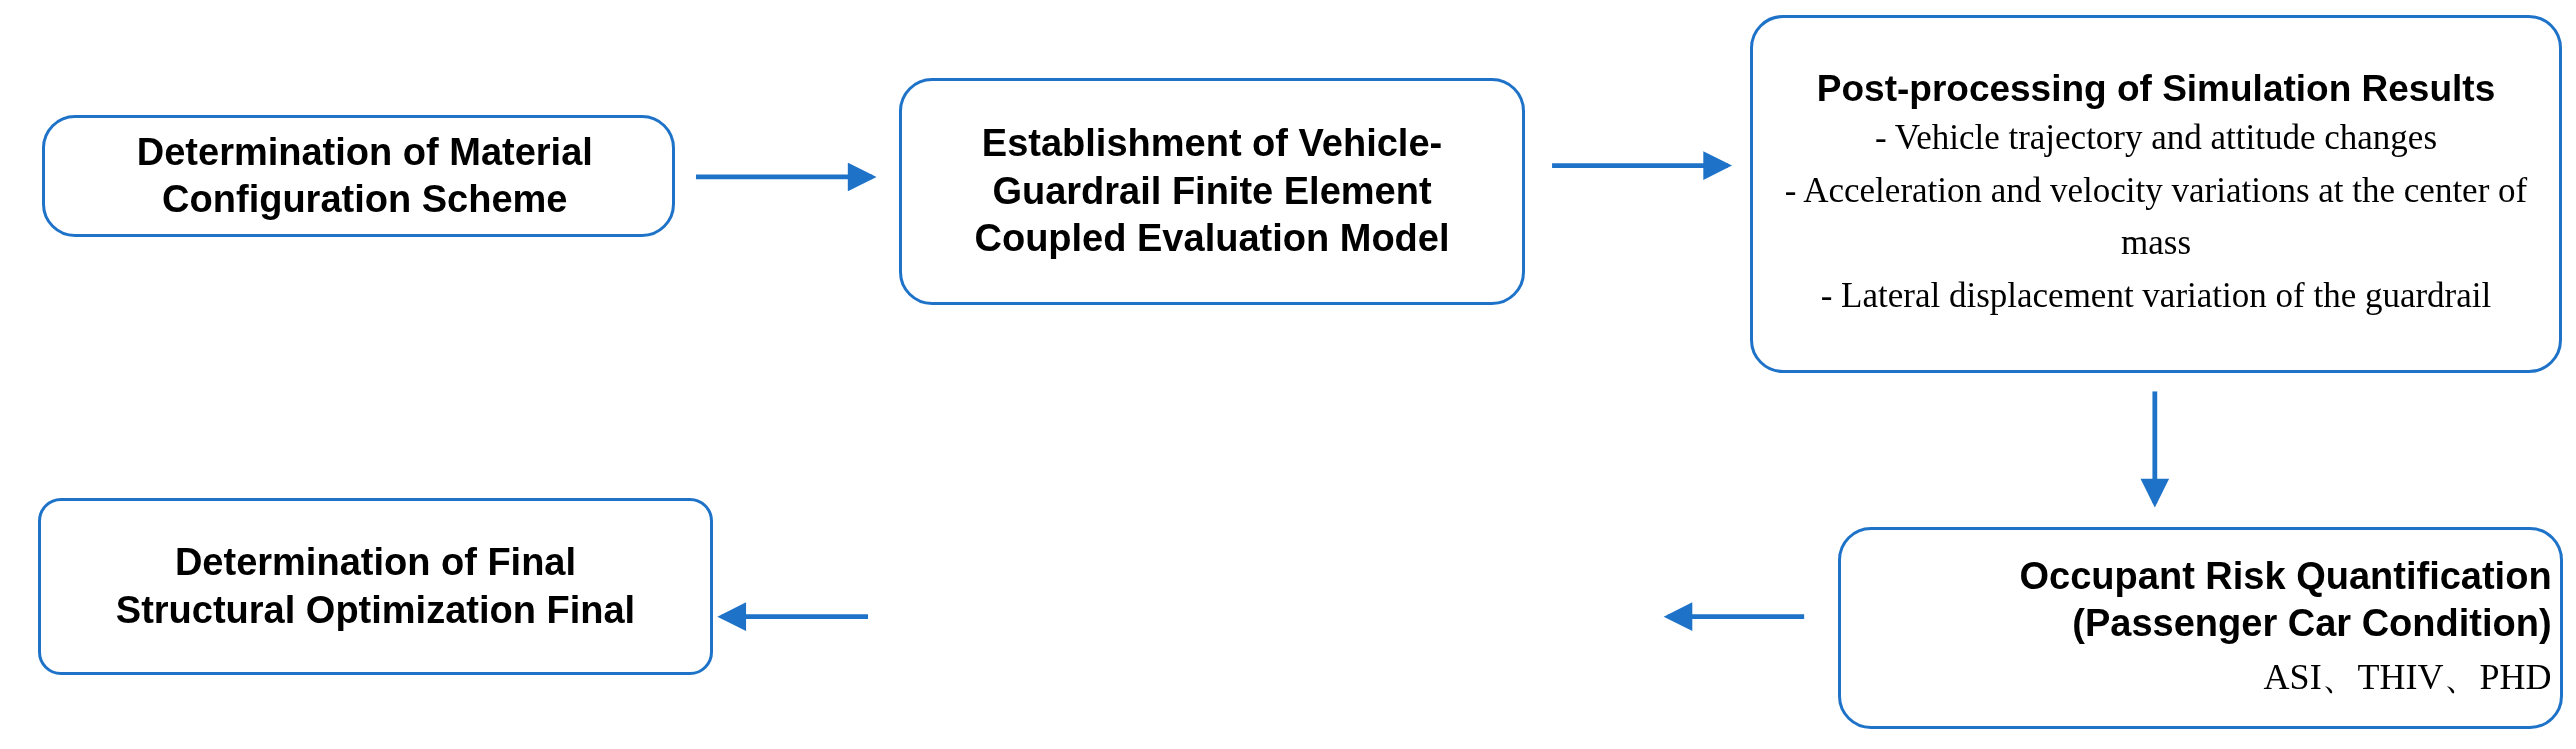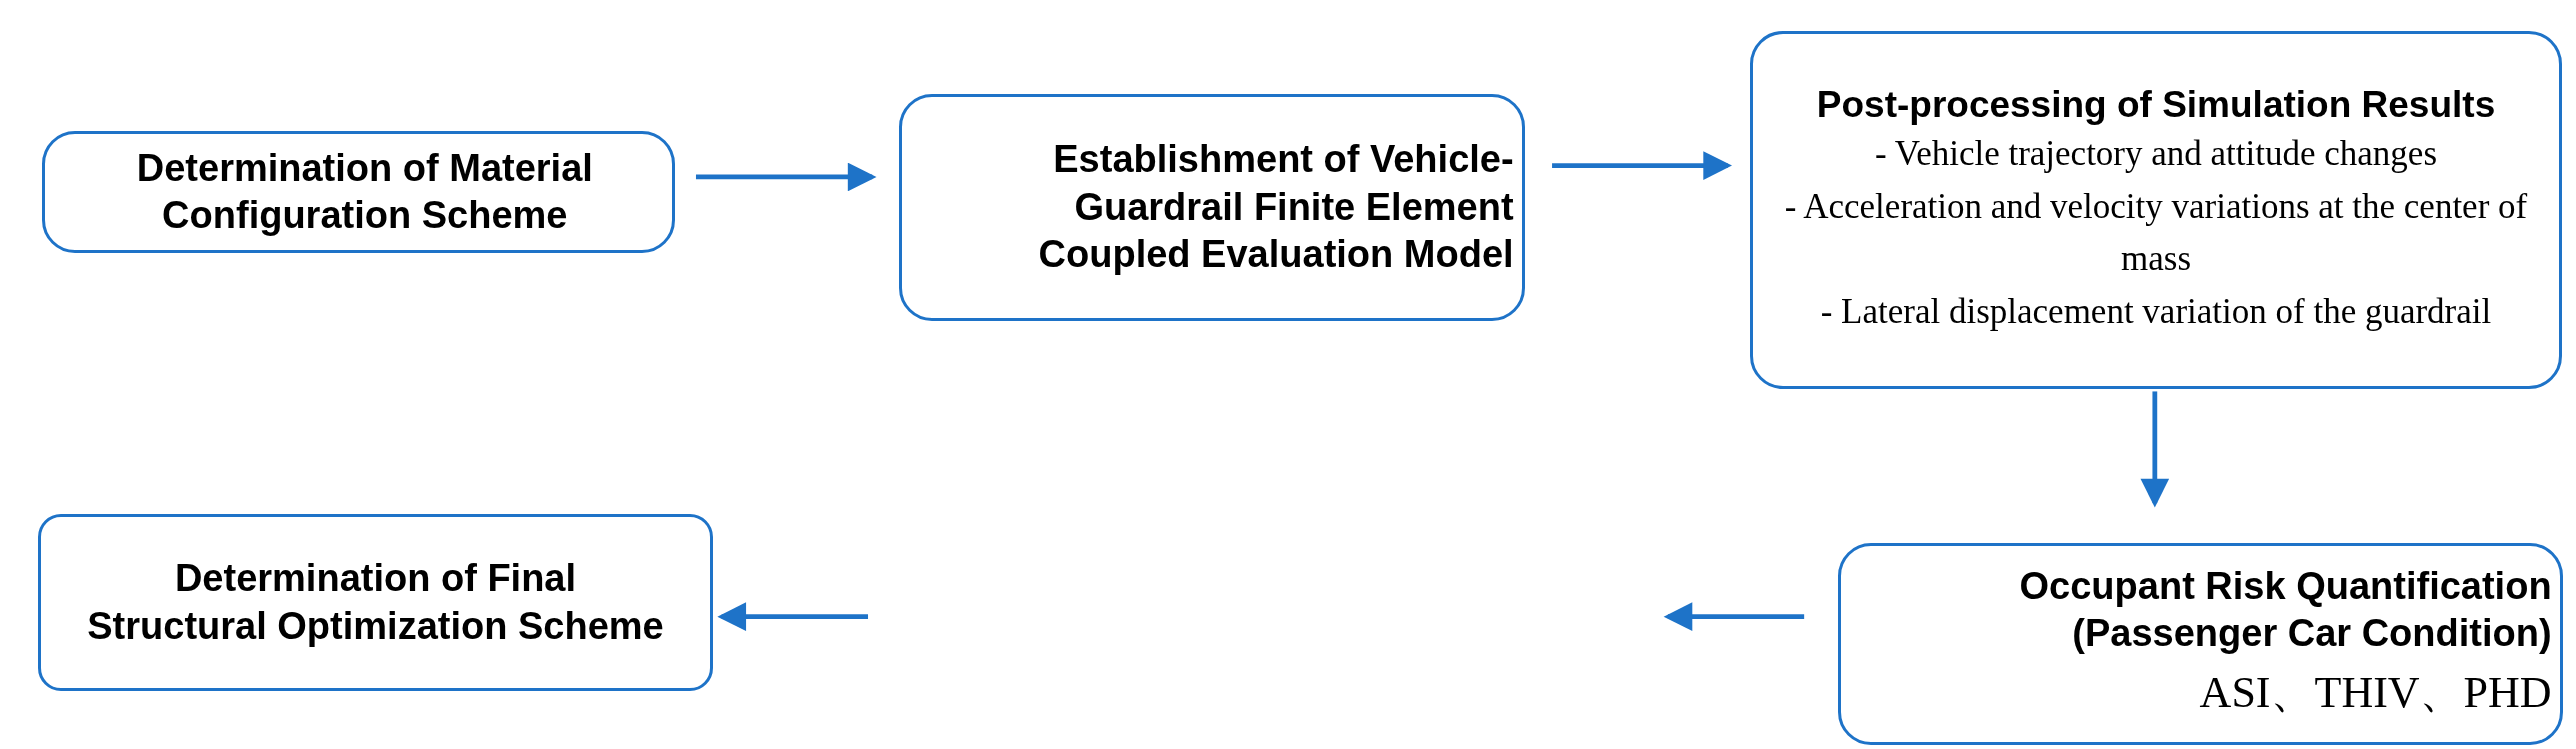--- a/index.html
+++ b/index.html
@@ -29,48 +29,47 @@
     box-sizing: border-box;
     border: 3.6px solid var(--accent, #1E73C8);
     border-radius: 33px;
     background: #ffffff;
     display: flex;
     flex-direction: column;
     justify-content: center;
     align-items: center;
     text-align: center;
     padding: 9.6px 8.4px;
-    margin-top: 16px;
   }
   .hline {
     font-weight: bold;
     font-size: 38px;
     line-height: 1.25;
     white-space: nowrap;
   }
   .title-line {
     font-weight: bold;
     font-size: 37px;
     line-height: 1.25;
     white-space: nowrap;
   }
   .bullet {
     font-family: "Liberation Serif", serif;
     font-size: 35px;
     line-height: 1.5;
   }
   .metrics {
     font-family: "Liberation Serif", serif;
-    font-size: 44px;
+    font-size: 36px;
     line-height: 1.45;
     margin-top: 3.6px;
   }
   
   .box-material   { left: 42px;   top: 115px; width: 633px; height: 122px; padding-left: 21px; }
-  .box-model      { left: 899px; top: 78px; width: 626px; height: 227px; align-items: flex-end; }
+  .box-model      { left: 899px; top: 78px; width: 626px; height: 227px; }
   .box-post       { left: 1750px; top: 15px;  width: 812px; height: 358px; padding: 12px 7.2px; }
   .box-occupant   { left: 1838px; top: 527px; width: 725px; height: 202px; align-items: flex-end; }
   .box-comparison { left: 879px; top: 544px; width: 759px; height: 160px; }
   .box-final      { left: 38px;   top: 498px; width: 675px; height: 177px; border-radius: 23px; }
 </style>
 </head>
 <body>
 
 <div class="canvas">
 
@@ -107,17 +106,17 @@
 
   <div class="box box-occupant">
     <div class="hline">Occupant Risk Quantification</div>
     <div class="hline">(Passenger Car Condition)</div>
     <div class="metrics">ASI、THIV、PHD</div>
   </div>
 
 
   <div class="box box-final">
     <div class="hline">Determination of Final</div>
-    <div class="hline">Structural Optimization Scheme</div>
+    <div class="hline">Structural Optimization Final</div>
   </div>
 
 </div>
 
 
 </body></html>

